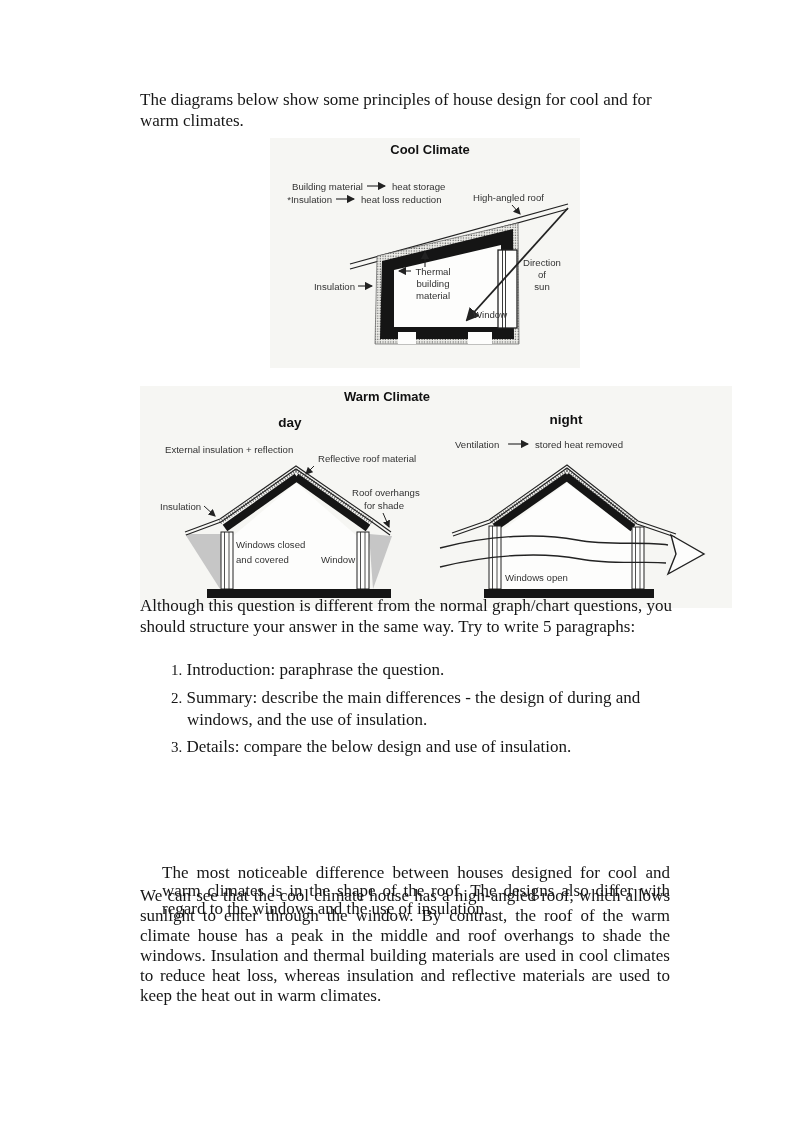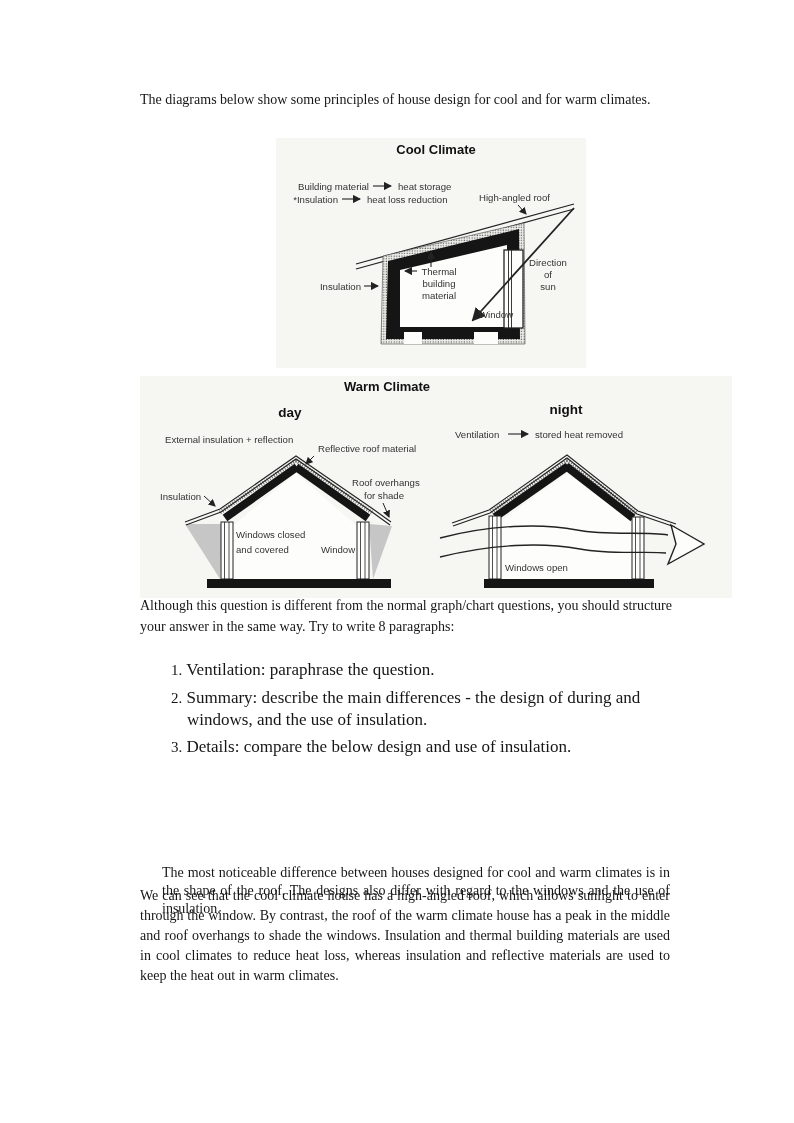--- a/index.html
+++ b/index.html
@@ -2,39 +2,39 @@
 <html><head>
 <meta charset="utf-8">
 <style>
   html,body{margin:0;padding:0;background:#e8e8e8;}
   #page{
     position:relative;width:794px;height:1123px;margin:0 auto;
     background:#ffffff;overflow:hidden;
     font-family:"Liberation Serif","DejaVu Serif",serif;
     color:#161616;
   }
-  .para{position:absolute;font-size:14px;line-height:20.5px;font-family:Liberation Serif, serif;}
+  .para{position:absolute;font-size:17px;line-height:20.5px;font-family:Liberation Serif, serif;}
   .just{text-align:justify;}
   .list-item{position:relative;font-size:17px;line-height:21.5px;margin-bottom:5px;
              padding-left:16px;text-indent:-16px;}
   .list-item .num{font-size:15px;}
   .figwrap{position:absolute;}
   svg{display:block;}
   svg text{font-family:"Liberation Sans","DejaVu Sans",sans-serif;font-size:9.6px;fill:#333;}
   svg text.fig-title{font-size:13px;font-weight:bold;fill:#111;}
   svg text.sub-title{font-size:13.5px;font-weight:bold;fill:#111;}
 </style>
 </head>
 <body>
 
 <div id="page">
 
   <div class="para" style="left:140px;top:90px;width:520px;">The diagrams below show some principles of house design for cool and for warm climates.</div>
 
-  <div class="figwrap" style="left:276px;top:138px;">
+  <div class="figwrap" style="left:270px;top:138px;">
     <svg width="310" height="230" viewBox="0 0 310 230">
       <defs>
         <pattern id="dots" patternUnits="userSpaceOnUse" width="2.6" height="2.6">
           <rect width="2.6" height="2.6" fill="#eeeeea"></rect>
           <circle cx="1.1" cy="1.1" r="0.62" fill="#3c3c3c"></circle>
         </pattern>
         <marker id="ah" viewBox="0 0 10 10" refX="8.5" refY="5" markerWidth="7.5" markerHeight="7.5" orient="auto">
           <path d="M0,0 L10,5 L0,10 z" fill="#222"></path>
         </marker>
       </defs>
@@ -89,21 +89,21 @@
       <text x="203" y="180">Window</text>
 
       <g>
         <text x="272" y="128" text-anchor="middle">Direction</text>
         <text x="272" y="140" text-anchor="middle">of</text>
         <text x="272" y="152" text-anchor="middle">sun</text>
       </g>
     </svg>
   </div>
 
-  <div class="figwrap" style="left:140px;top:376px;text-align:center;">
+  <div class="figwrap" style="left:140px;top:386px;text-align:center;">
     <svg width="592" height="222" viewBox="0 0 592 222">
       <rect x="0" y="0" width="592" height="222" fill="#f6f6f3"></rect>
 
       <text class="fig-title" x="247" y="15" text-anchor="middle">Warm Climate</text>
       <text class="sub-title" x="150" y="41" text-anchor="middle">day</text>
       <text class="sub-title" x="426" y="38" text-anchor="middle">night</text>
 
       <g>
         <text x="25" y="67">External insulation + reflection</text>
         <text x="178" y="76">Reflective roof material</text>
@@ -185,24 +185,24 @@
           <path d="M300,162 C350,149 400,147 437,154 C468,160 505,155 528,159" fill="none" stroke="#222" stroke-width="1.3"></path>
           <path d="M300,181 C352,168 402,166 440,173 C470,179 507,175 526,177" fill="none" stroke="#222" stroke-width="1.3"></path>
           <polygon points="531,149 564,168 528,188 536,168" fill="#fdfdfc" stroke="#222" stroke-width="1.4"></polygon>
         </g>
 
         <text x="365" y="195">Windows open</text>
       </g>
     </svg>
   </div>
 
-  <div class="para just" style="left:140px;top:596px;width:532px;">Although this question is different from the normal graph/chart questions, you should structure your answer in the same way. Try to write 8 paragraphs:</div>
+  <div class="para just" style="left:140px;top:596px;width:532px;">Although this question is different from the normal graph/chart questions, you should structure your answer in the same way. Try to write 5 paragraphs:</div>
 
   <div style="position:absolute;left:171px;top:659px;width:497px;">
-    <div class="list-item"><span class="num">1.</span> <span>Ventilation: paraphrase the question.</span></div>
+    <div class="list-item"><span class="num">1.</span> <span>Introduction: paraphrase the question.</span></div>
     <div class="list-item"><span class="num">2.</span> <span>Summary: describe the main differences - the design of during and windows, and the use of insulation.</span></div>
     <div class="list-item"><span class="num">3.</span> <span>Details: compare the below design and use of insulation.</span></div>
   </div>
 
 
   <div class="para just" style="left:162px;top:864px;width:508px;line-height:18px;">The most noticeable difference between houses designed for cool and warm climates is in the shape of the roof. The designs also differ with regard to the windows and the use of insulation.</div>
 
   <div class="para just" style="left:140px;top:886px;width:530px;line-height:20px;">We can see that the cool climate house has a high-angled roof, which allows sunlight to enter through the window. By contrast, the roof of the warm climate house has a peak in the middle and roof overhangs to shade the windows. Insulation and thermal building materials are used in cool climates to reduce heat loss, whereas insulation and reflective materials are used to keep the heat out in warm climates.</div>
 
 </div>

